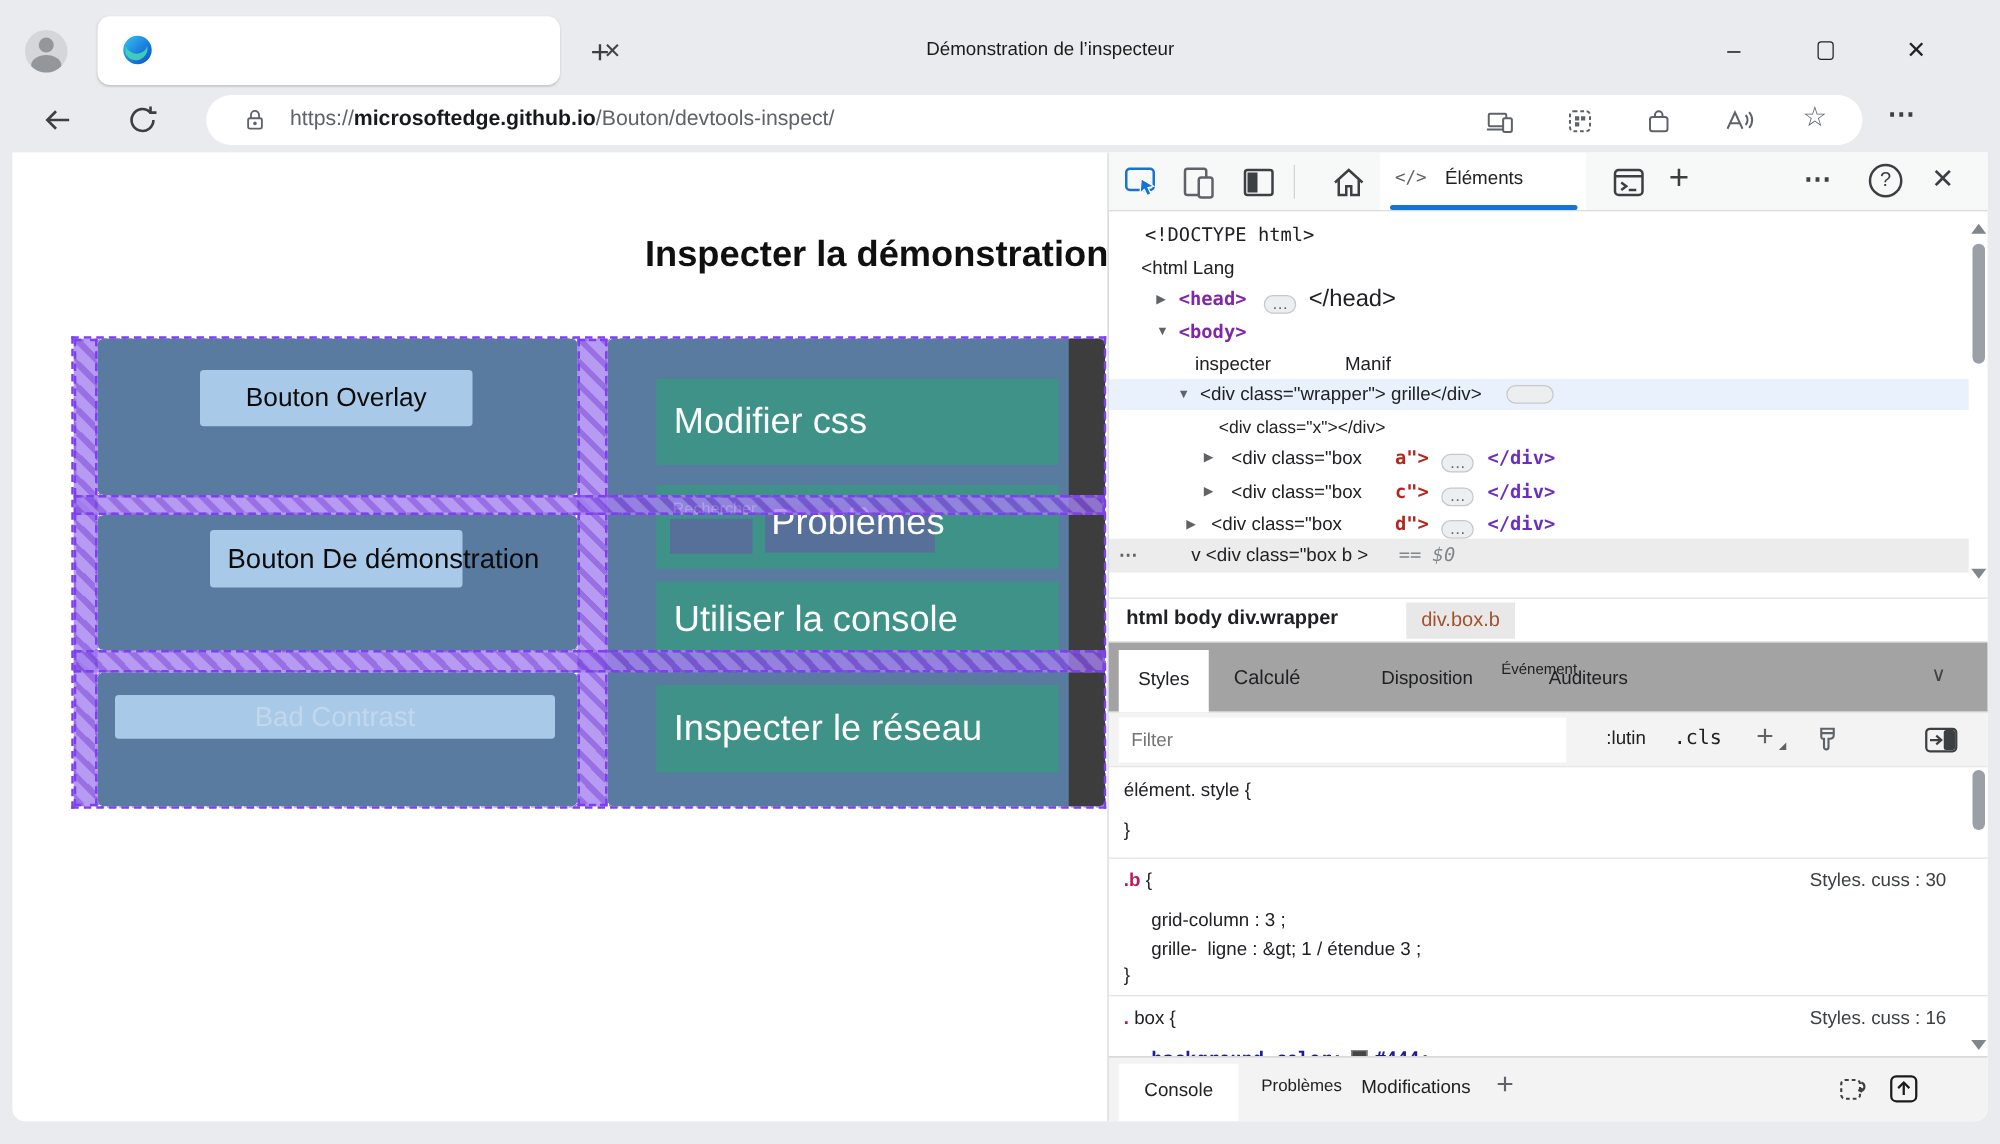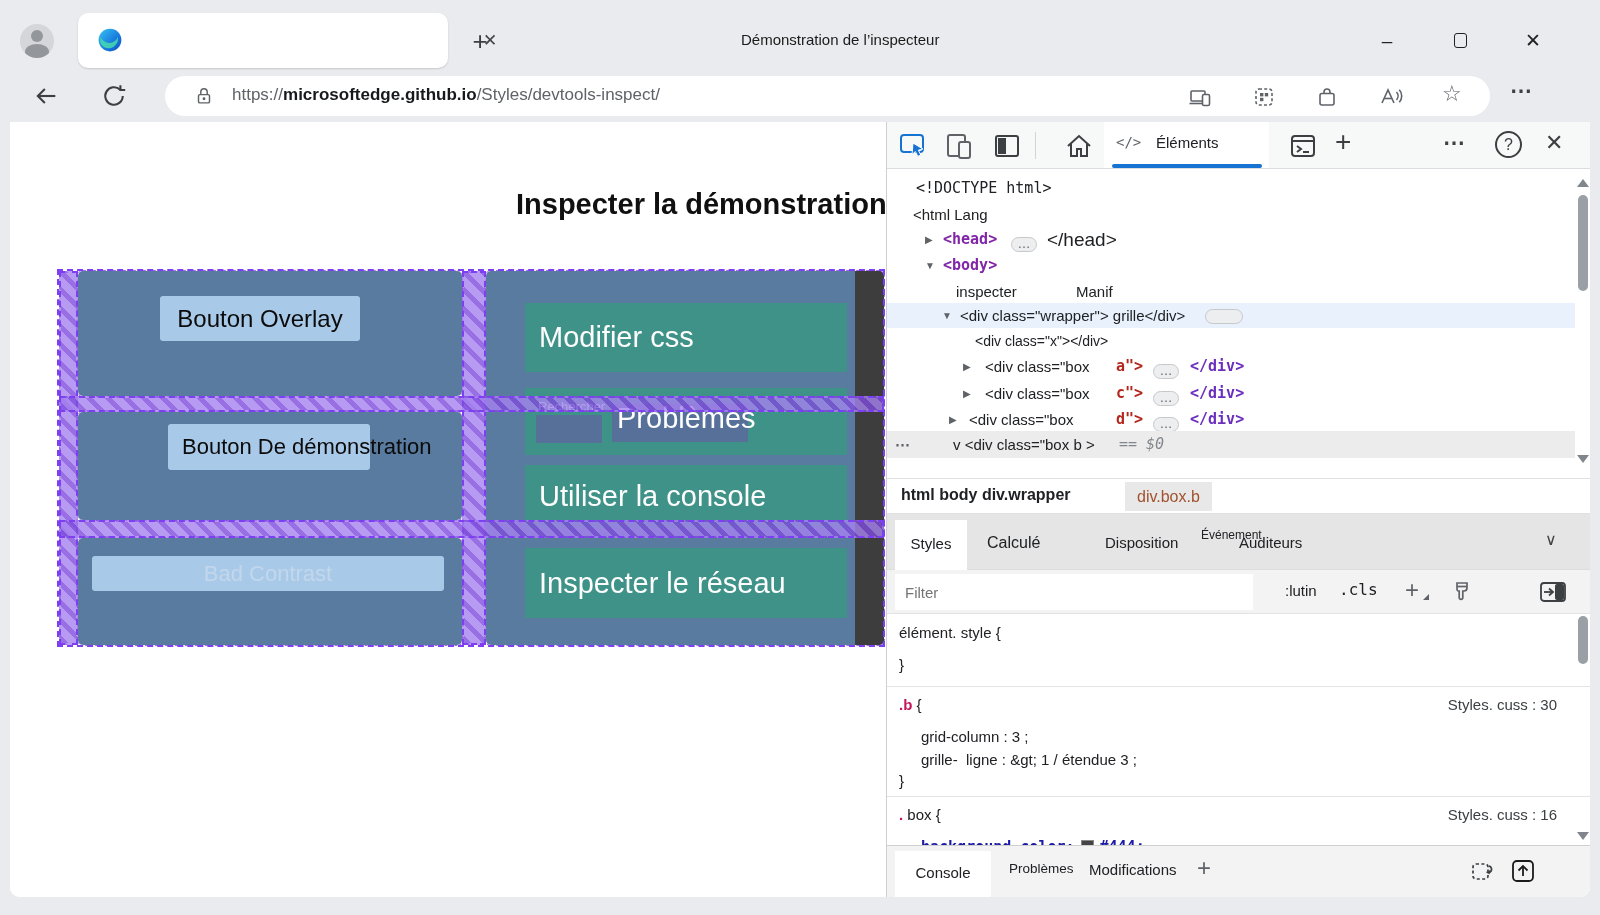--- a/index.html
+++ b/index.html
@@ -45,21 +45,21 @@
   .domrow { position:absolute; left:0; width:688px; height:25px; line-height:25px; white-space:nowrap; }
   .tagp { color:#8126a8; font-family:"DejaVu Sans Mono",monospace; font-weight:bold; }
   .closep { color:#6b2fbf; font-family:"DejaVu Sans Mono",monospace; font-weight:bold;text-align:center; }
   .attrv { color:#b3261e; font-family:"DejaVu Sans Mono",monospace; font-weight:bold; }
   .arrow { color:#5f6368; font-size:10px; }
   .pill { display:inline-block; min-width:26px; height:15px; line-height:11px; text-align:center; background:#eceef0; border:1px solid #c6c8ca; border-radius:8px; color:#5f6368; font-size:13px; vertical-align:2px; }
   .sb-thumb { position:absolute; width:10px; border-radius:5px; background:#9aa0a6; }
   .tri-up { width:0;height:0;border-left:6px solid transparent;border-right:6px solid transparent;border-bottom:8px solid #80868b; position:absolute; }
   .tri-dn { width:0;height:0;border-left:6px solid transparent;border-right:6px solid transparent;border-top:8px solid #80868b; position:absolute; }
   #breadcrumb { position:absolute; left:0; top:356px; width:704px; height:36px; background:#fff; border-top:1px solid #e0e0e0; border-bottom:1px solid #e0e0e0; }
-  #sidetabs { position:absolute; left:0; top:392px; width:704px; height:56px; background:#e5e5e5; border-bottom:1px solid #ddd; }
+  #sidetabs { position:absolute; left:0; top:392px; width:704px; height:56px; background:#a3a3a3; border-bottom:1px solid #ddd; }
   #filterrow { position:absolute; left:0; top:448px; width:704px; height:44px; background:#f3f3f3; border-bottom:1px solid #e3e3e3; }
   #filterrow input { position:absolute; left:8px; top:4px; width:358px; height:36px; border:none; background:#fff; font-size:15px; padding-left:10px; font-family:"Liberation Sans",sans-serif; color:#202124; }
   #stylesarea { position:absolute; left:0; top:492px; width:704px; height:231px; background:#fff; overflow:hidden; }
   .cssline { position:absolute; white-space:pre; font-size:15px; color:#202124; }
   .selmag { color:#c2185b; font-weight:bold; }
   .rulemeta { position:absolute; right:34px; font-size:15px; color:#3c4043; }
   .divider { position:absolute; left:0; width:704px; border-top:1px solid #e4e4e4; }
   #bottombar { position:absolute; left:0; top:723px; width:704px; height:52px; background:#f3f3f3; border-top:1px solid #cfcfcf; }
   .swatch { display:inline-block; width:13px; height:13px; background:#444; border:1px solid #888; vertical-align:-1px; margin:0 6px; }
   svg { display:block; }
@@ -111,21 +111,21 @@
         </svg>
     </span>
     <div class="abs addressbar">
       <span class="abs" style="left:28px;top:9px">
         <svg width="22" height="22" viewBox="0 0 24 24" fill="none" stroke="#5f6368" stroke-width="1.6">
             <rect x="6" y="10.5" width="12" height="9" rx="1.6"></rect>
             <path d="M8.5 10.5V7.6a3.5 3.5 0 0 1 7 0v2.9"></path>
             <circle cx="12" cy="15" r="0.8" fill="#5f6368"></circle>
           </svg>
       </span>
-      <span class="url"><span class="dim">https://</span><span class="dom">microsoftedge.github.io</span><span class="dim">/Styles/devtools-inspect/</span></span>
+      <span class="url"><span class="dim">https://</span><span class="dom">microsoftedge.github.io</span><span class="dim">/Bouton/devtools-inspect/</span></span>
       <span class="abs" style="left:1023px;top:9px">
         <svg width="24" height="24" viewBox="0 0 24 24" fill="none" stroke="#5f6368" stroke-width="1.6">
             <rect x="3" y="6" width="14" height="10" rx="1"></rect>
             <path d="M1.5 18.5h15"></path>
             <rect x="14.5" y="9.5" width="7" height="11" rx="1.4" fill="#fff"></rect>
           </svg>
       </span>
       <span class="abs" style="left:1087px;top:9px">
         <svg width="24" height="24" viewBox="0 0 24 24" fill="none" stroke="#5f6368" stroke-width="1.6">
             <rect x="4" y="4" width="16" height="16" rx="3" stroke-dasharray="3 2.2"></rect>
@@ -158,21 +158,21 @@
     <div id="pagepane">
       <div id="wrapper">
 
         <div class="gbox" style="left:19px;top:0;width:384px;height:125px"></div>
         <div class="gbox" style="left:19px;top:141px;width:384px;height:108px"></div>
         <div class="gbox" style="left:19px;top:267px;width:384px;height:107px"></div>
         <div class="gbox" style="left:427px;top:0;width:398px;height:374px">
           <div class="darkstrip" style="left:369px"></div>
         </div>
 
-        <button class="pgbtn" style="left:101px;top:25px;width:200px;height:45px;font-size:24px">Bouton Overlay</button>
+        <button class="pgbtn" style="left:101px;top:25px;width:218px;height:45px;font-size:21px">Bouton Overlay</button>
         <button class="pgbtn" style="left:109px;top:153px;width:202px;height:46px;font-size:22px;white-space:nowrap;overflow:visible;text-align:left;padding-left:14px">Bouton De démonstration</button>
         <button class="pgbtn" style="left:33px;top:285px;width:352px;height:35px;font-size:22px;color:#c3d7ec">Bad Contrast</button>
 
         <a class="teal" style="top:32px;height:69px">Modifier css</a>
         <div class="teal" style="top:117px;height:67px;padding-left:0">
           <span class="abs" style="left:11px;top:27px;width:66px;height:28px;background:#567099"></span>
           <span class="abs" style="left:13px;top:11px;font-size:13px;color:#fff">Rechercher</span>
           <span class="abs" style="left:87px;top:16px;width:136px;height:38px;background:#567099"></span>
           <span class="abs" style="left:92px;top:14px;font-size:29px">Problèmes</span>
         </div>

